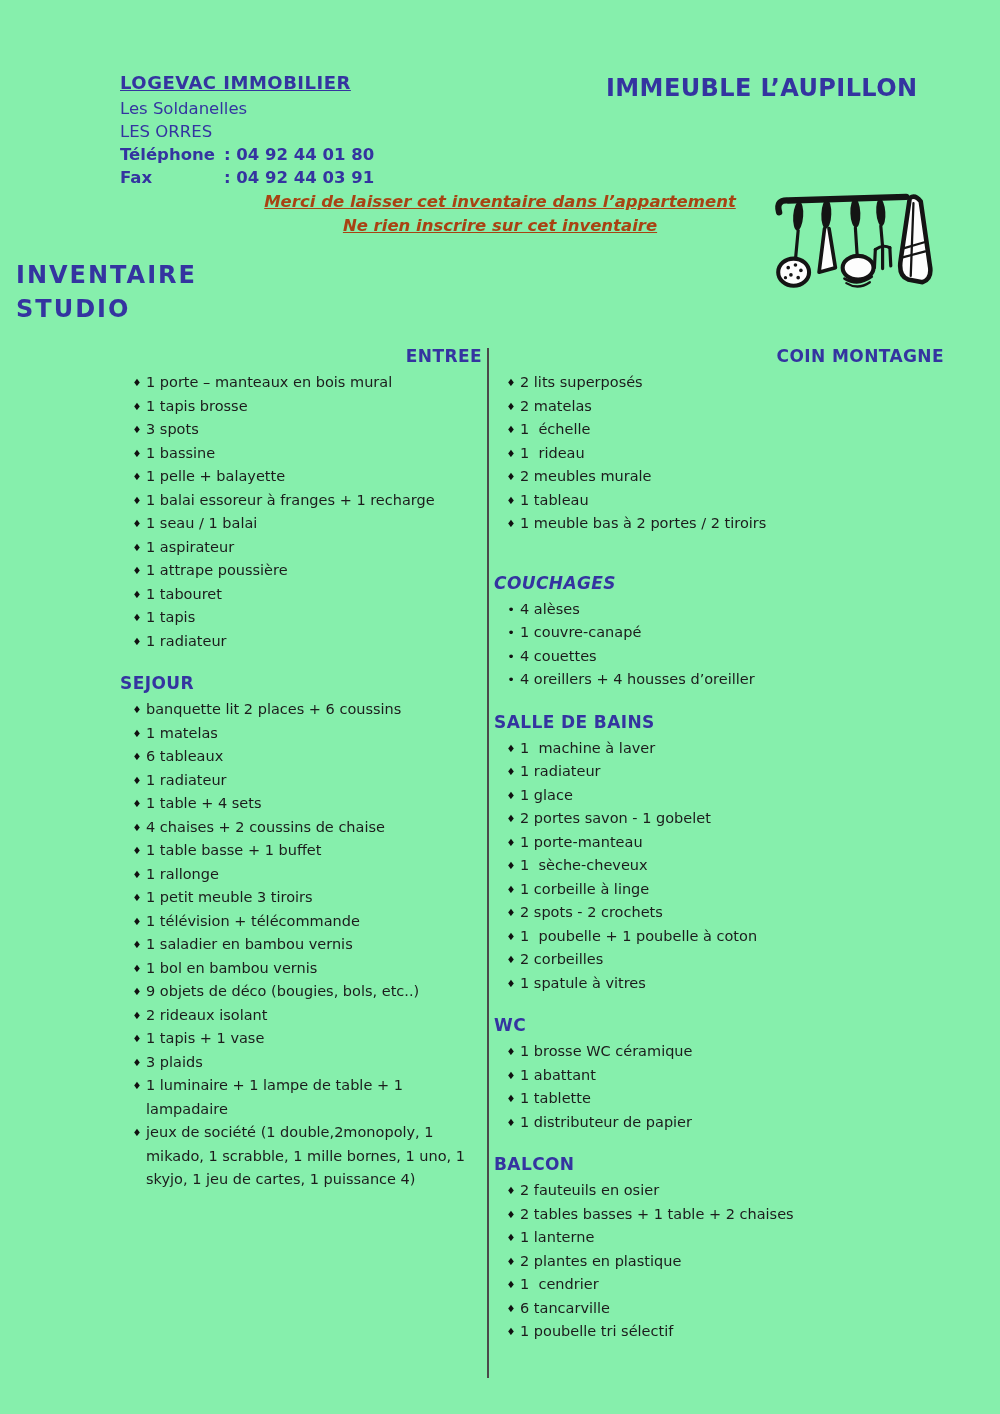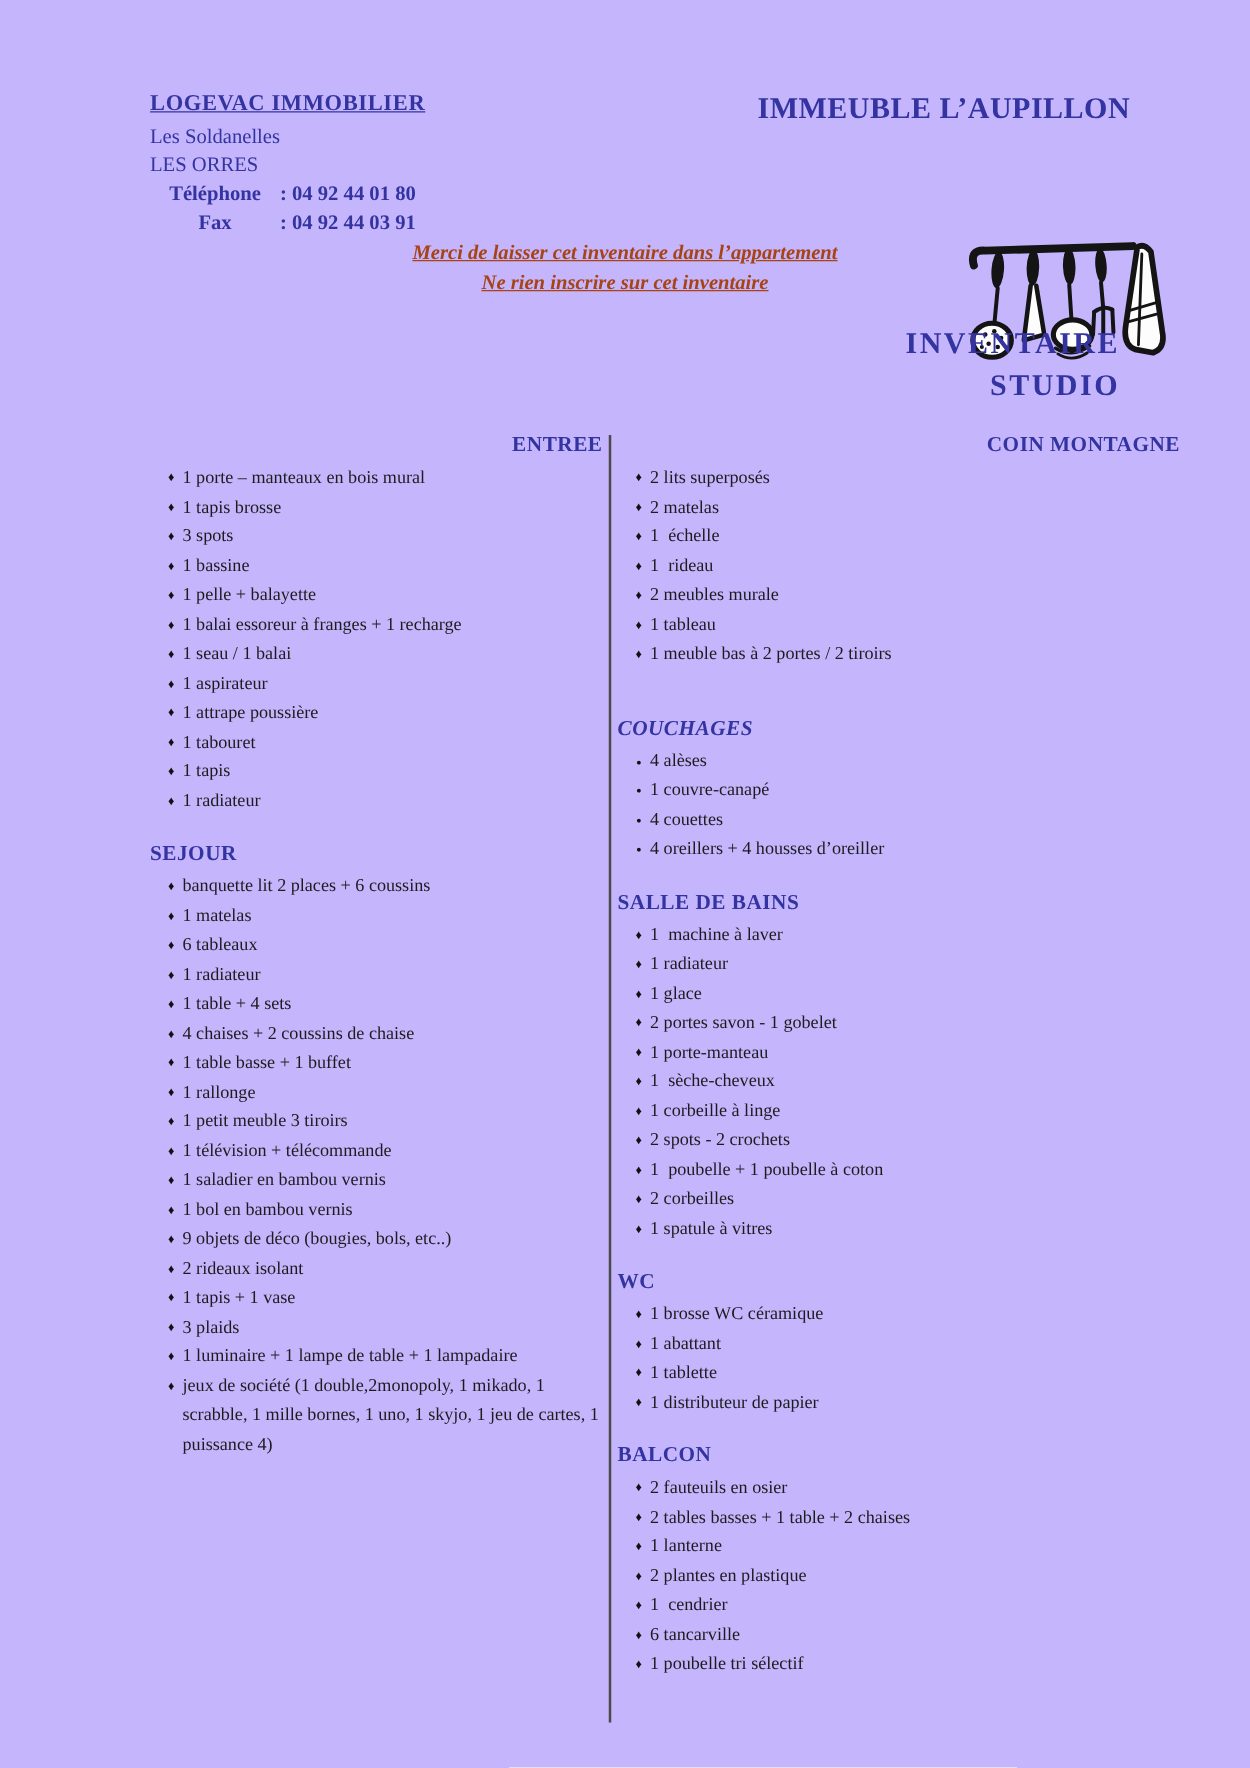--- a/index.html
+++ b/index.html
@@ -11,51 +11,50 @@
   *{margin:0;padding:0;box-sizing:border-box;}
   html,body{background:#ffffff;}
   body{
     font-family:"DejaVu Sans", sans-serif;
     color:var(--text-black);
   }
   .page{
     position:relative;
     width:1000px;
     height:1414px;
-    background:#c4b5fd;
+    background:#86efac;
     overflow:hidden;
-    font-family:Liberation Serif, serif;
   }
   
   .hdr-left{
     position:absolute; left:120px; top:72px; width:420px;
   }
   .company{
     color:var(--heading-blue); font-weight:bold; font-size:18px;
     text-decoration:underline; letter-spacing:.5px; margin-bottom:4px;
   }
   .addr{ color:var(--heading-blue); font-size:16.5px; line-height:23px; }
   .phone-row{ display:flex; color:var(--heading-blue); font-weight:bold; font-size:16.5px; line-height:23px;}
-  .phone-row .lbl{ width:104px;text-align:center; }
+  .phone-row .lbl{ width:104px; }
   .hdr-right{
     position:absolute; left:606px; top:74px; width:330px;
   }
   .building{ color:var(--heading-blue); font-weight:bold; font-size:24px; letter-spacing:.4px;}
   .apartment{ color:var(--heading-blue); font-weight:bold; font-size:16.5px; margin-top:24px; margin-left:18px;}
   
   .notice{
     position:absolute; left:0; top:190px; width:1000px; text-align:center;
   }
   .notice div{
     color:var(--notice-red); font-style:italic; font-weight:bold;
     font-size:16.5px; text-decoration:underline; line-height:24px;
   }
   
   .doc-title{
-    position:absolute; left:4px; top:258px; width:892px; text-align:right;
+    position:absolute; left:16px; top:258px; width:892px; text-align:left;
     color:var(--heading-blue); font-weight:bold;
   }
   .doc-title .t1{ font-size:24px; letter-spacing:2px; line-height:34px;}
   .doc-title .t2{ font-size:24px; letter-spacing:2px; line-height:34px;}
   
   .utensils{ position:absolute; left:768px; top:176px; width:182px; height:118px;}
   
   .col{ position:absolute; top:345px; }
   .col-left{ left:120px; width:362px; }
   .col-right{ left:494px; width:450px; }

